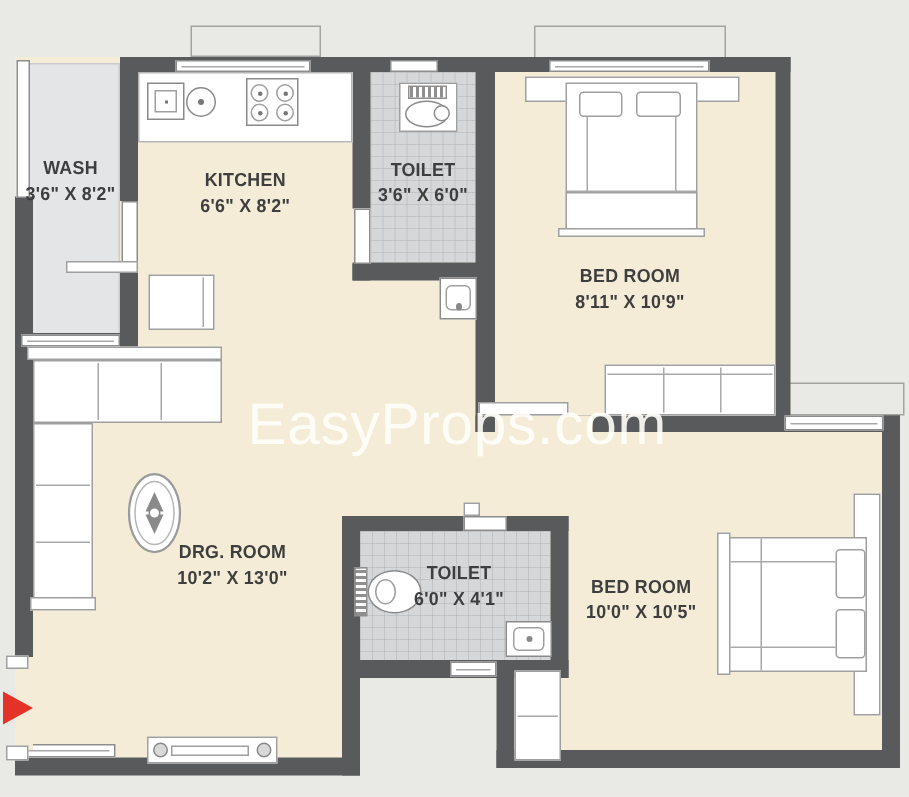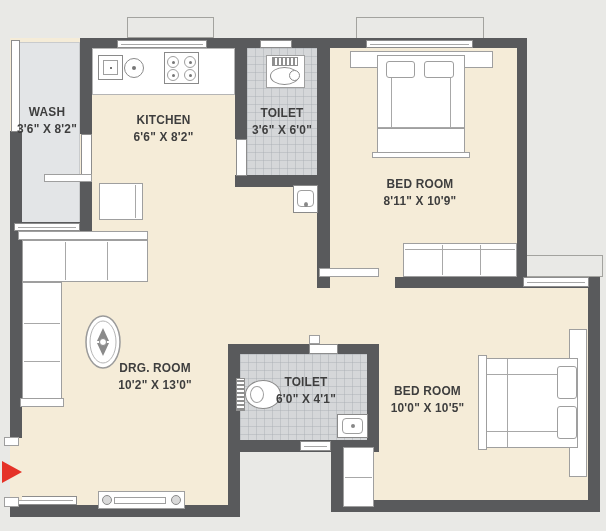--- a/index.html
+++ b/index.html
@@ -222,14 +222,15 @@
   </div>
   <div class="lbl z6" style="left:246px;top:374px;width:120px;">
     <div>TOILET</div>
     <div>6'0" X 4'1"</div>
   </div>
   <div class="lbl z6" style="left:360px;top:383px;width:135px;">
     <div>BED ROOM</div>
     <div>10'0" X 10'5"</div>
   </div>
 
+  <div class="wm">EasyProps.com</div>
 
 </div>
 
 </body></html>

